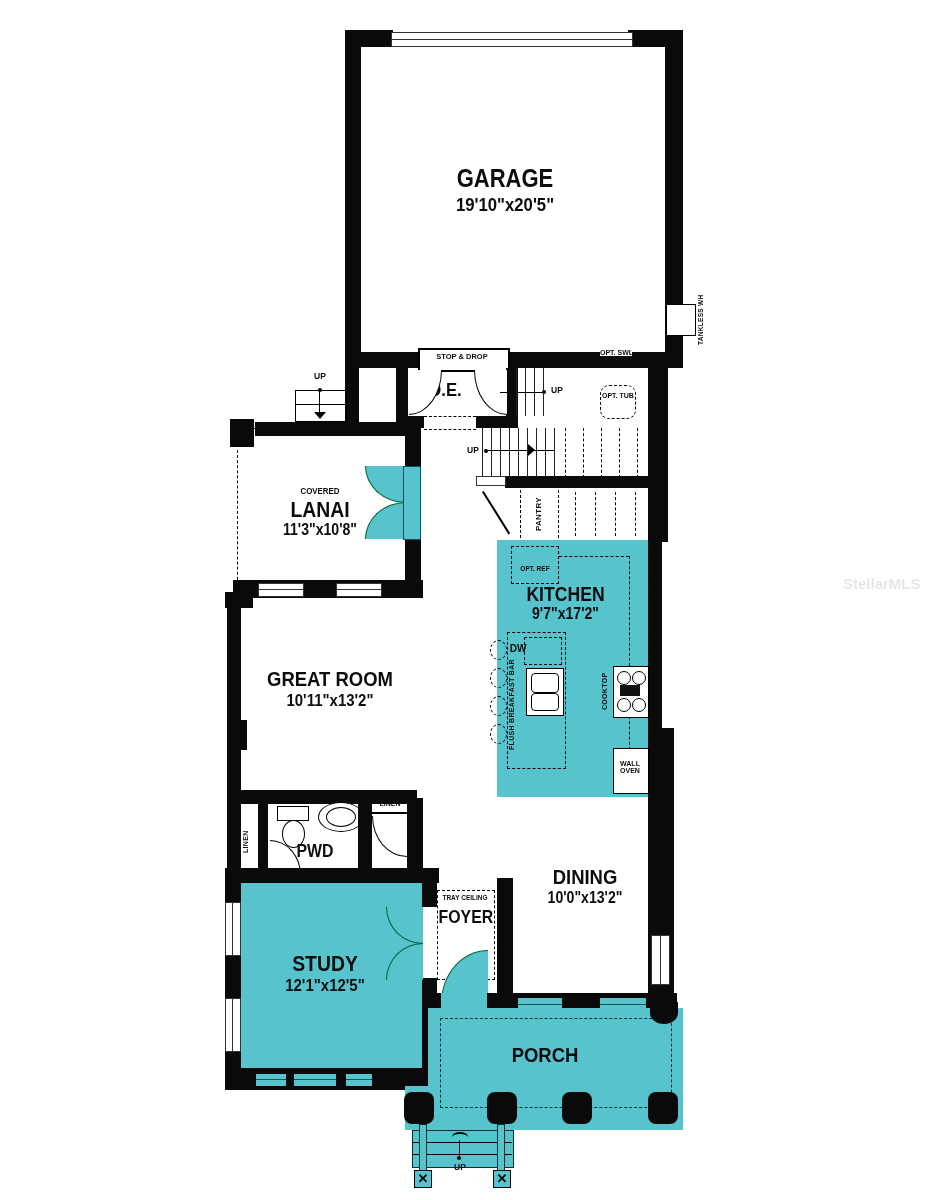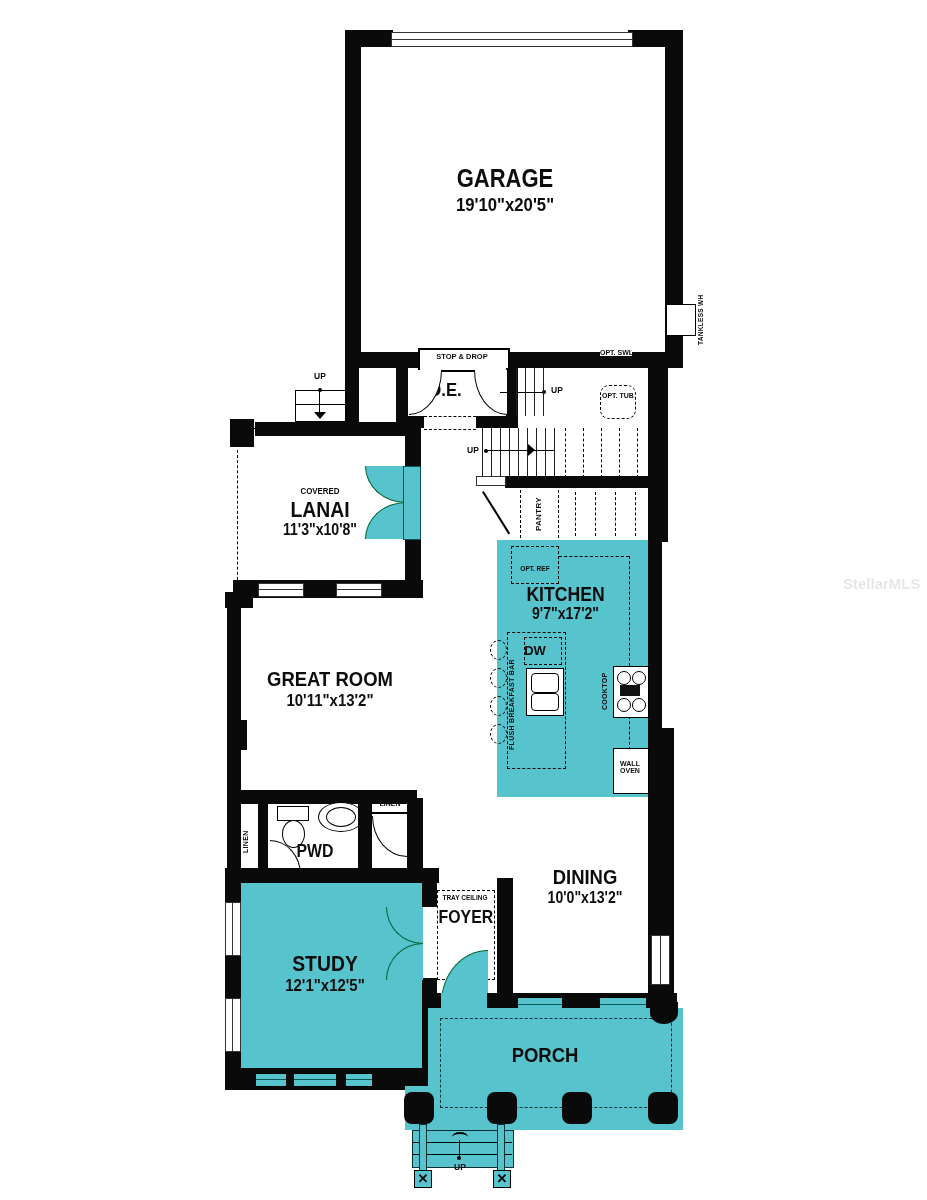--- a/index.html
+++ b/index.html
@@ -129,21 +129,21 @@
   <div class="dashbox" style="left:511px;top:546px;width:46px;height:36px;"></div>
   <div class="lbl-l" style="left:511px;top:566px;width:48px;font-size:6.5px;">OPT. REF</div>
   <div class="dlineh" style="left:559px;top:556px;width:70px;"></div>
   <div class="dlinev" style="left:629px;top:556px;height:110px;"></div>
   <div class="dlinev" style="left:629px;top:716px;height:34px;"></div>
   <div class="lbl" style="left:503px;top:584px;width:125px;font-size:20px;">KITCHEN</div>
   <div class="lbl" style="left:503px;top:606px;width:125px;font-size:16px;">9'7"x17'2"</div>
 
   <div class="abs" style="left:507px;top:632px;width:57px;height:135px;border:1.5px dashed #000;"></div>
   <div class="dashbox" style="left:524px;top:637px;width:36px;height:26px;"></div>
-  <div class="lbl-l" style="left:517px;top:644px;width:36px;font-size:13px;">DW</div>
+  <div class="lbl-l" style="left:500px;top:644px;width:36px;font-size:10px;">DW</div>
   <div class="fixture" style="left:526px;top:668px;width:36px;height:46px;"></div>
   <div class="abs" style="left:531px;top:673px;width:26px;height:18px;border:1px solid #000;border-radius:4px;background:#fff;"></div>
   <div class="abs" style="left:531px;top:693px;width:26px;height:16px;border:1px solid #000;border-radius:4px;background:#fff;"></div>
   <div class="vtext" style="left:508px;top:652px;width:13px;height:106px;font-size:7px;">FLUSH BREAKFAST BAR</div>
   <div class="abs" style="left:490px;top:640px;width:15px;height:18px;border:1.3px dashed #000;border-radius:50%;"></div>
   <div class="abs" style="left:490px;top:668px;width:15px;height:18px;border:1.3px dashed #000;border-radius:50%;"></div>
   <div class="abs" style="left:490px;top:696px;width:15px;height:18px;border:1.3px dashed #000;border-radius:50%;"></div>
   <div class="abs" style="left:490px;top:724px;width:15px;height:18px;border:1.3px dashed #000;border-radius:50%;"></div>
 
   <div class="fixture" style="left:613px;top:666px;width:34px;height:50px;"></div>

